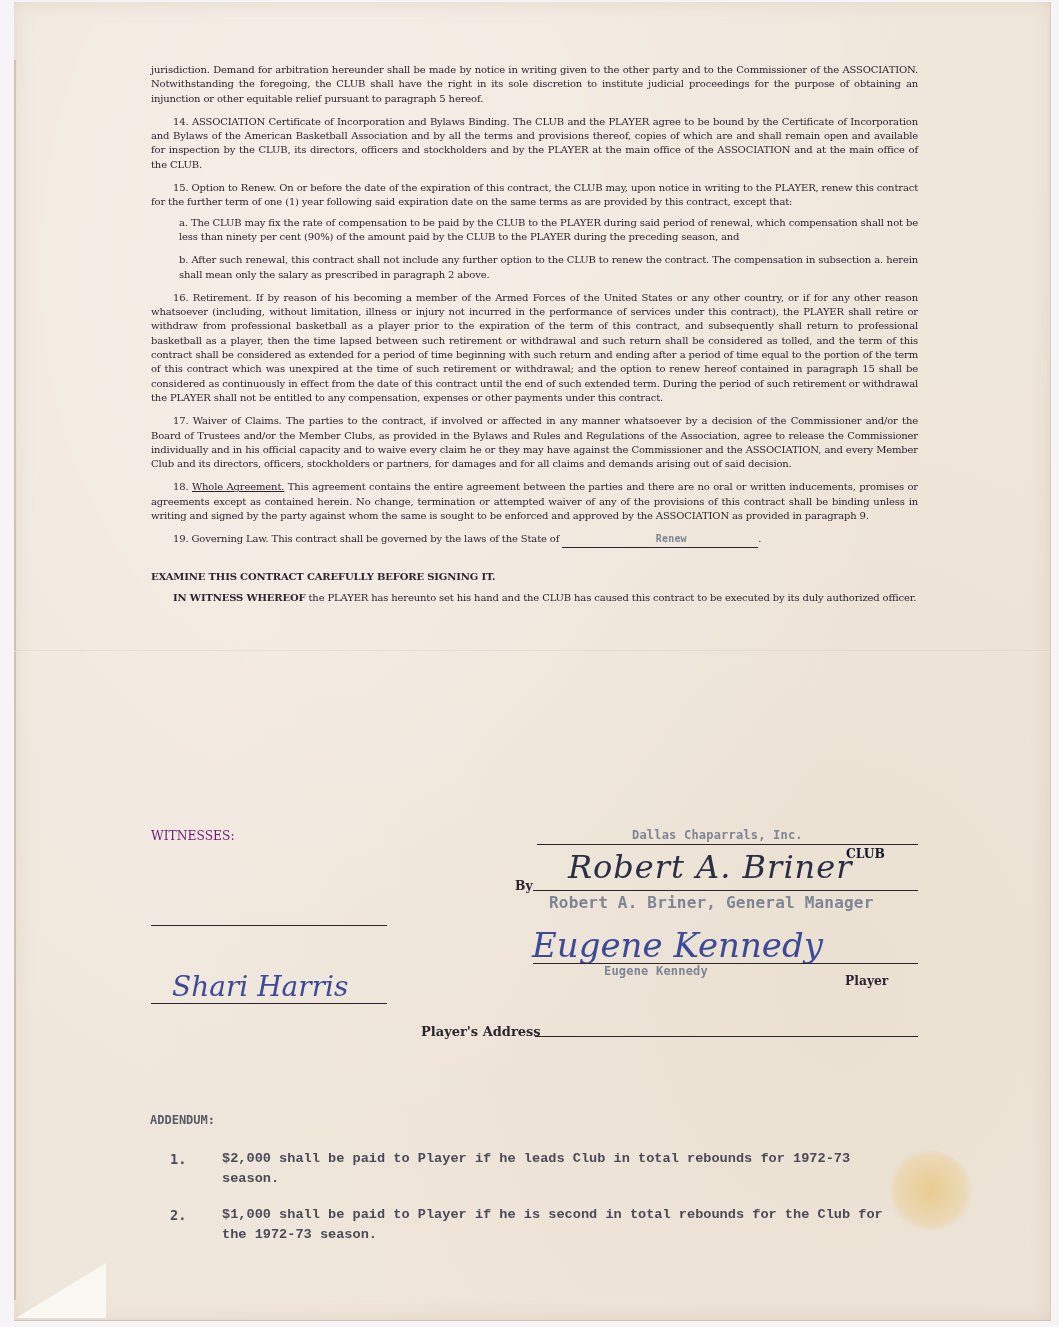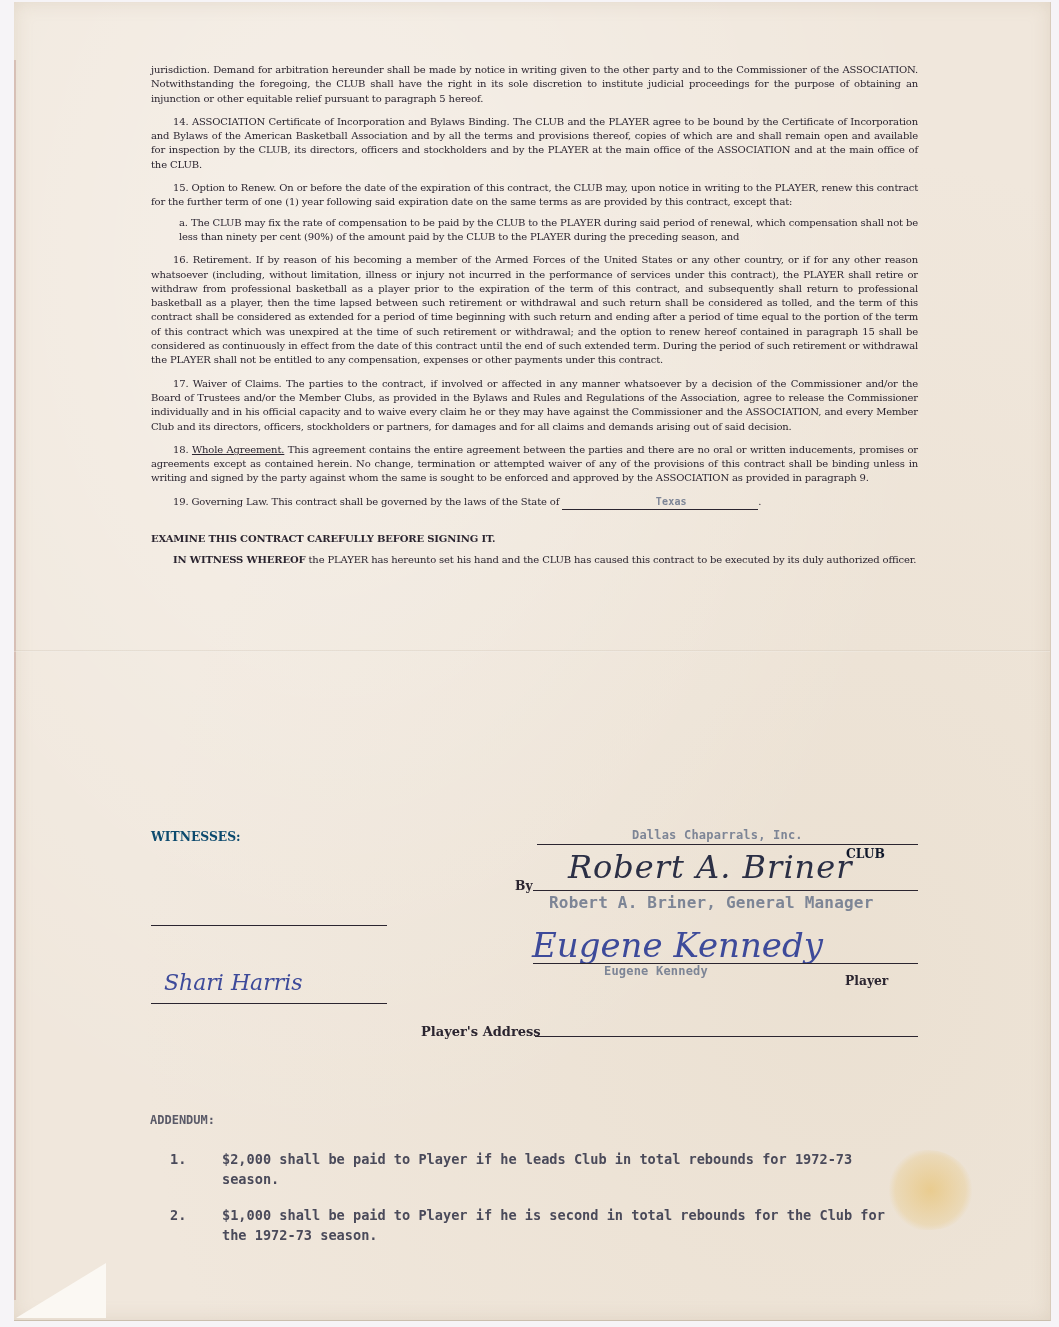--- a/index.html
+++ b/index.html
@@ -55,21 +55,21 @@
   .abs { position: absolute; }
   .sig { font-family: "DejaVu Serif", serif; font-style: italic; }
   .addendum {
     position: absolute; left: 150px; top: 1113px; width: 740px;
     font-family: "DejaVu Sans Mono", "Liberation Mono", monospace;
     color: #4a4a5a; font-weight: bold;
   }
   .add-title { font-size: 12px; letter-spacing: 0px; color: #5a5a68; margin-bottom: 22px; }
   .add-item { display: flex; font-size: 13.6px; line-height: 20px; margin-bottom: 16px; }
   .add-num { width: 52px; text-align: left; padding-left: 20px; }
-  .add-text { flex: 1; }
+  .add-text { flex: 1; font-family: Liberation Mono, monospace; }
 </style>
 </head>
 <body>
 
 <div class="paper"></div>
 <div class="edge-left"></div>
 <div class="fold-h"></div>
 <div class="corner-fold"></div>
 <div class="stain"></div>
 
@@ -81,20 +81,21 @@
     <span>ASSOCIATION Certificate of Incorporation and Bylaws Binding.</span>
     <span>The CLUB and the PLAYER agree to be bound by the Certificate of Incorporation and Bylaws of the American Basketball Association and by all the terms and provisions thereof, copies of which are and shall remain open and available for inspection by the CLUB, its directors, officers and stockholders and by the PLAYER at the main office of the ASSOCIATION and at the main office of the CLUB.</span>
   </p>
 
   <p class="para indent" style="margin-bottom:6px;">
     <span>15.</span>
     <span>Option to Renew.</span>
     <span>On or before the date of the expiration of this contract, the CLUB may, upon notice in writing to the PLAYER, renew this contract for the further term of one (1) year following said expiration date on the same terms as are provided by this contract, except that:</span>
   </p>
   <p class="sub">a. The CLUB may fix the rate of compensation to be paid by the CLUB to the PLAYER during said period of renewal, which compensation shall not be less than ninety per cent (90%) of the amount paid by the CLUB to the PLAYER during the preceding season, and</p>
+  <p class="sub">b. After such renewal, this contract shall not include any further option to the CLUB to renew the contract. The compensation in subsection a. herein shall mean only the salary as prescribed in paragraph 2 above.</p>
 
   <p class="para indent">
     <span>16.</span>
     <span>Retirement.</span>
     <span>If by reason of his becoming a member of the Armed Forces of the United States or any other country, or if for any other reason whatsoever (including, without limitation, illness or injury not incurred in the performance of services under this contract), the PLAYER shall retire or withdraw from professional basketball as a player prior to the expiration of the term of this contract, and subsequently shall return to professional basketball as a player, then the time lapsed between such retirement or withdrawal and such return shall be considered as tolled, and the term of this contract shall be considered as extended for a period of time beginning with such return and ending after a period of time equal to the portion of the term of this contract which was unexpired at the time of such retirement or withdrawal; and the option to renew hereof contained in paragraph 15 shall be considered as continuously in effect from the date of this contract until the end of such extended term. During the period of such retirement or withdrawal the PLAYER shall not be entitled to any compensation, expenses or other payments under this contract.</span>
   </p>
 
   <p class="para indent">
     <span>17.</span>
     <span>Waiver of Claims.</span>
@@ -104,50 +105,50 @@
   <p class="para indent">
     <span>18.</span>
     <span class="u">Whole Agreement.</span>
     <span>This agreement contains the entire agreement between the parties and there are no oral or written inducements, promises or agreements except as contained herein. No change, termination or attempted waiver of any of the provisions of this contract shall be binding unless in writing and signed by the party against whom the same is sought to be enforced and approved by the ASSOCIATION as provided in paragraph 9.</span>
   </p>
 
   <p class="para indent" style="margin-bottom:22px;">
     <span>19.</span>
     <span>Governing Law.</span>
     <span>This contract shall be governed by the laws of the State of</span>
-    <span class="blank-line" style="width:196px; text-align:center;"><span class="typed">Texas</span></span>.
+    <span class="blank-line" style="width:196px; text-align:center;"><span class="typed">Renew</span></span>.
   </p>
 
   <p class="para caps" style="margin-bottom:7px;">EXAMINE THIS CONTRACT CAREFULLY BEFORE SIGNING IT.</p>
 
   <p class="para indent">
     <span class="caps">IN WITNESS WHEREOF</span>
     <span>the PLAYER has hereunto set his hand and the CLUB has caused this contract to be executed by its duly authorized officer.</span>
   </p>
 </div>
 
-<div class="abs" style="left:151px; top:829px; font-size:12.3px; font-weight:bold; color:#0c4a6e;">WITNESSES:</div>
+<div class="abs" style="left:151px; top:829px; font-size:12.3px; font-weight:normal; color:#701a75;">WITNESSES:</div>
 
 <div class="abs typed" style="left:632px; top:828px; font-size:12px;">Dallas Chaparrals, Inc.</div>
 <div class="abs" style="left:537px; top:844px; width:381px; border-top:1px solid #2b2530;"></div>
 <div class="abs" style="left:846px; top:846px; font-size:12.3px; font-weight:bold; color:#0f172a;">CLUB</div>
 
 <div class="abs sig" style="left:568px; top:848px; font-size:32px; color:#2b2f45; letter-spacing:1px;">Robert A. Briner</div>
 <div class="abs" style="left:515px; top:878px; font-size:12.3px; font-weight:bold; color:#2b2530;">By</div>
 <div class="abs" style="left:533px; top:890px; width:385px; border-top:1px solid #2b2530;"></div>
 <div class="abs typed" style="left:549px; top:893px; font-size:16px;">Robert A. Briner, General Manager</div>
 
 <div class="abs" style="left:151px; top:925px; width:236px; border-top:1px solid #2b2530;"></div>
 
 <div class="abs sig" style="left:532px; top:925px; font-size:34px; color:#3d4a9a;">Eugene Kennedy</div>
 <div class="abs" style="left:533px; top:963px; width:385px; border-top:1px solid #2b2530;"></div>
 <div class="abs typed" style="left:604px; top:964px; font-size:12px;">Eugene Kennedy</div>
 <div class="abs" style="left:845px; top:973px; font-size:12.3px; font-weight:bold; color:#2b2530;">Player</div>
 
-<div class="abs sig" style="left:164px; top:970px; font-size:22px; color:#3d4a9a;">Shari Harris</div>
+<div class="abs sig" style="left:172px; top:970px; font-size:28px; color:#3d4a9a;">Shari Harris</div>
 <div class="abs" style="left:151px; top:1003px; width:236px; border-top:1px solid #2b2530;"></div>
 
 <div class="abs" style="left:421px; top:1024px; font-size:13px; font-weight:bold; color:#2b2530;">Player's Address</div>
 <div class="abs" style="left:535px; top:1036px; width:383px; border-top:1px solid #2b2530;"></div>
 
 <div class="addendum">
   <div class="add-title">ADDENDUM:</div>
   <div class="add-item">
     <span class="add-num">1.</span>
     <span class="add-text">$2,000 shall be paid to Player if he leads Club in total rebounds for 1972-73 season.</span>

